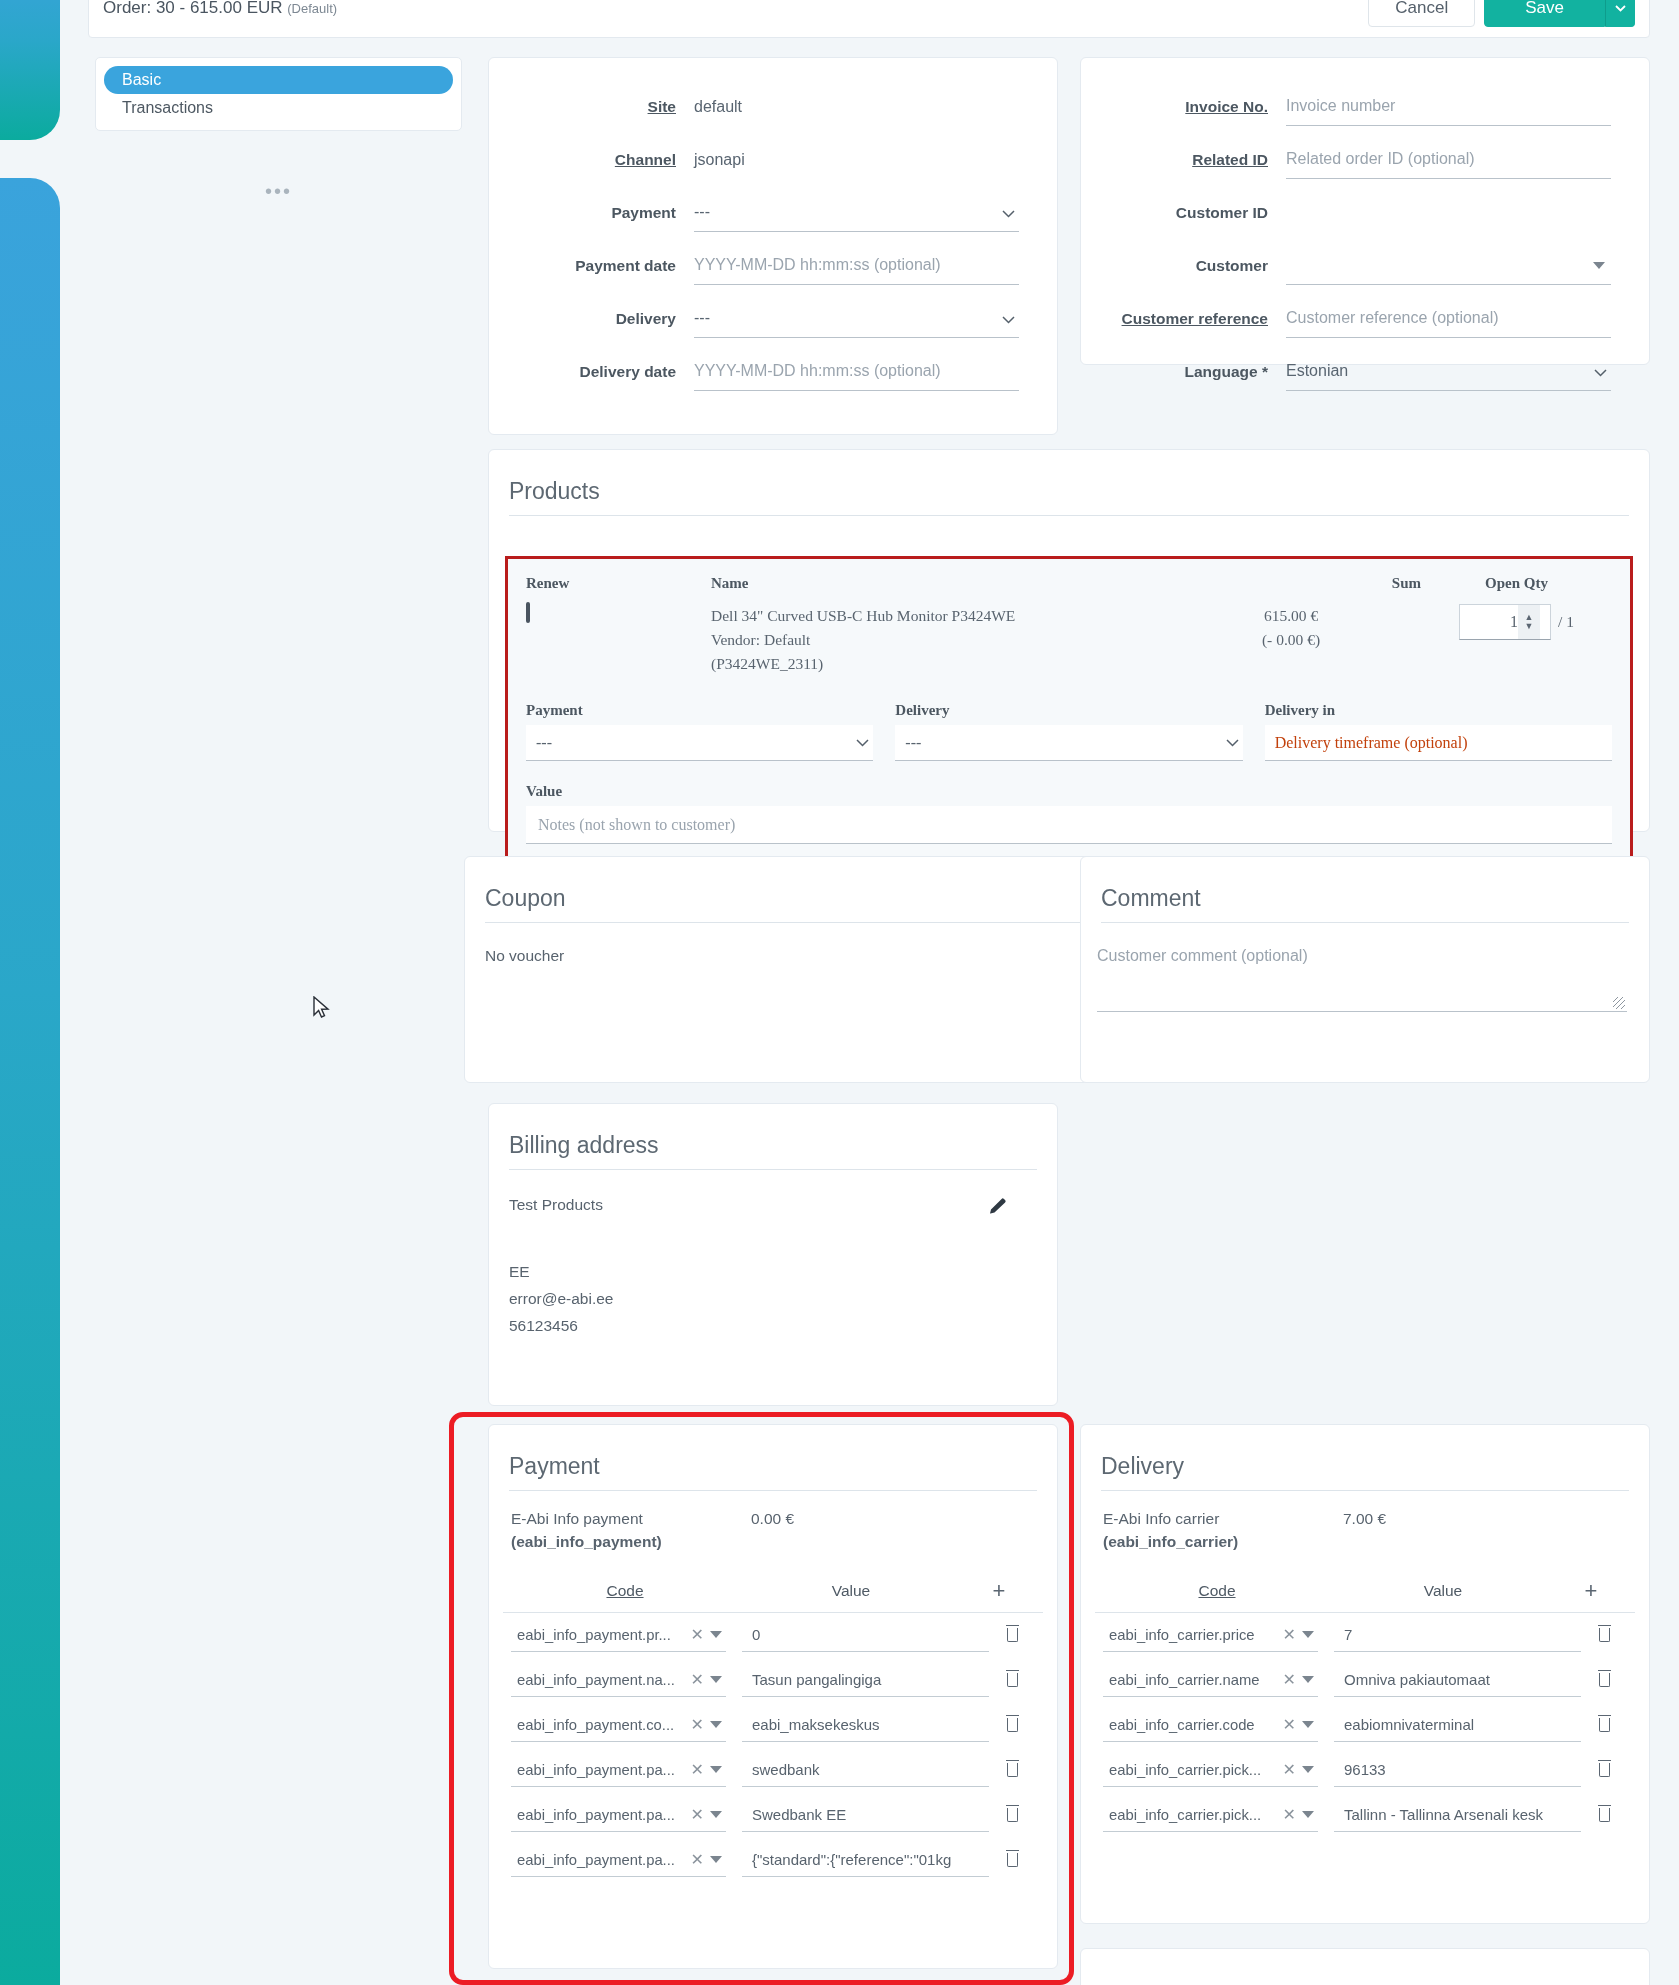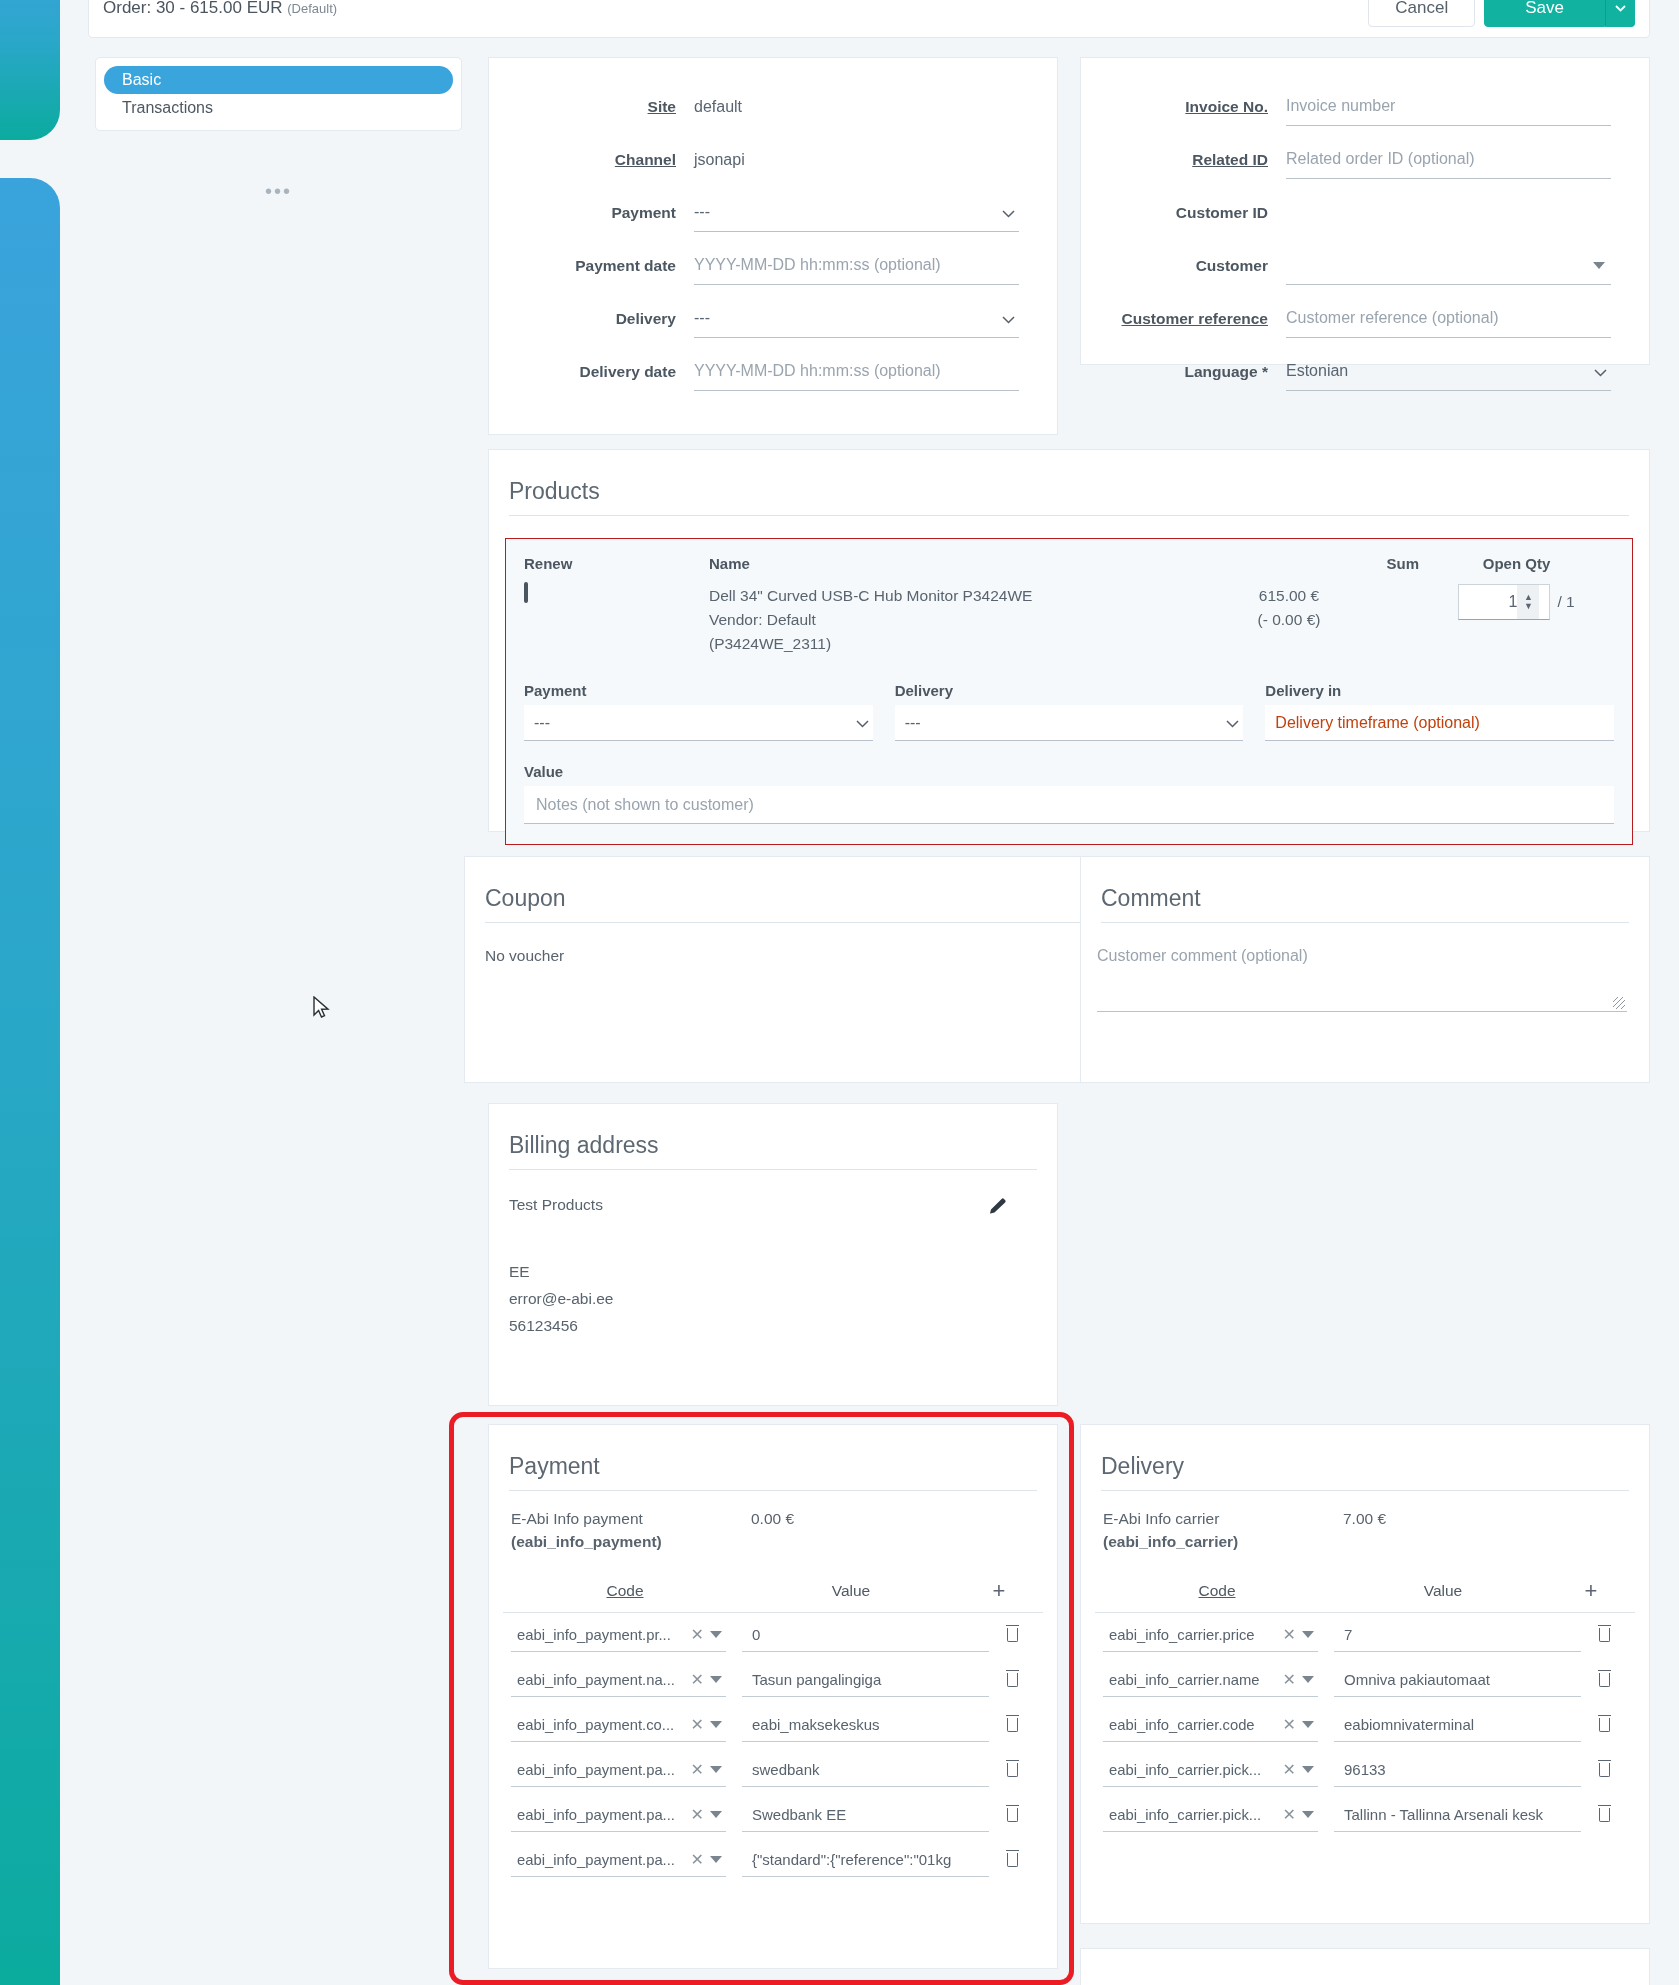--- a/index.html
+++ b/index.html
@@ -41,21 +41,21 @@
   }
   .btn-caret {
     background: #12b2a0; border: 1px solid #12b2a0; border-left: 1px solid #0e9c8c;
     color: #fff; width: 30px; height: 38px; border-radius: 0 4px 4px 0;
     display: flex; align-items: center; justify-content: center; cursor: pointer;
   }
 
   
   .card {
     position: absolute; background: #fff;
-    border: 1px solid #e4eaf0; border-radius: 0;
+    border: 1px solid #e4eaf0; border-radius: 6px;
   }
   .card-title {
     font-size: 23px; font-weight: 400; color: #5d6872;
     padding: 0 0 10px 0; border-bottom: 1px solid #dde4ea;
     margin: 28px 20px 0 20px;
   }
 
   
   .tabs { position: absolute; left: 95px; top: 57px; width: 367px;
           background:#fff; border:1px solid #e4eaf0; border-radius:5px; padding: 8px; }
@@ -75,22 +75,22 @@
             border-bottom: 1px solid #b9c2ca; display: flex; align-items: center; }
   .finput.noline { border-bottom: none; }
   .finput .ph { font-size: 16px; color: #9aa4ae; }
   .finput .txt { font-size: 16px; color: #596571; }
   .chev { position: absolute; right: 4px; color: #55606b; font-size: 15px; }
   .caret-sm { position:absolute; right:6px; width:0;height:0;
               border-left:6px solid transparent;border-right:6px solid transparent;
               border-top:7px solid #7b858f; }
 
   
-  .prodbox { background: #f6f9fb; border: 1px solid #b91c1c;
-             margin: 22px 16px 22px 16px; padding: 16px 18px 20px 18px; }
+  .prodbox { background: #f6f9fb; border: 3px solid #b91c1c;
+             margin: 40px 16px 22px 16px; padding: 16px 18px 20px 18px; font-family: Liberation Serif, serif; }
   .p-head { display:flex; font-size:15px; font-weight:bold; color:#4c5761; }
   .p-col-renew { width: 185px; }
   .p-col-name  { width: 450px; }
   .p-col-sum   { width: 260px; text-align:right; }
   .p-col-qty   { flex:1; text-align:center; }
   .p-body { display:flex; margin-top: 12px; }
   .p-name-lines { font-size: 15.5px; color:#59646f; line-height: 1.55; }
   .p-sum { font-size: 15.5px; color:#59646f; line-height:1.55; text-align:center; }
   .calicon { width:22px; height:22px; border:2px solid #4a5560; border-radius:3px;
              position: relative; }

